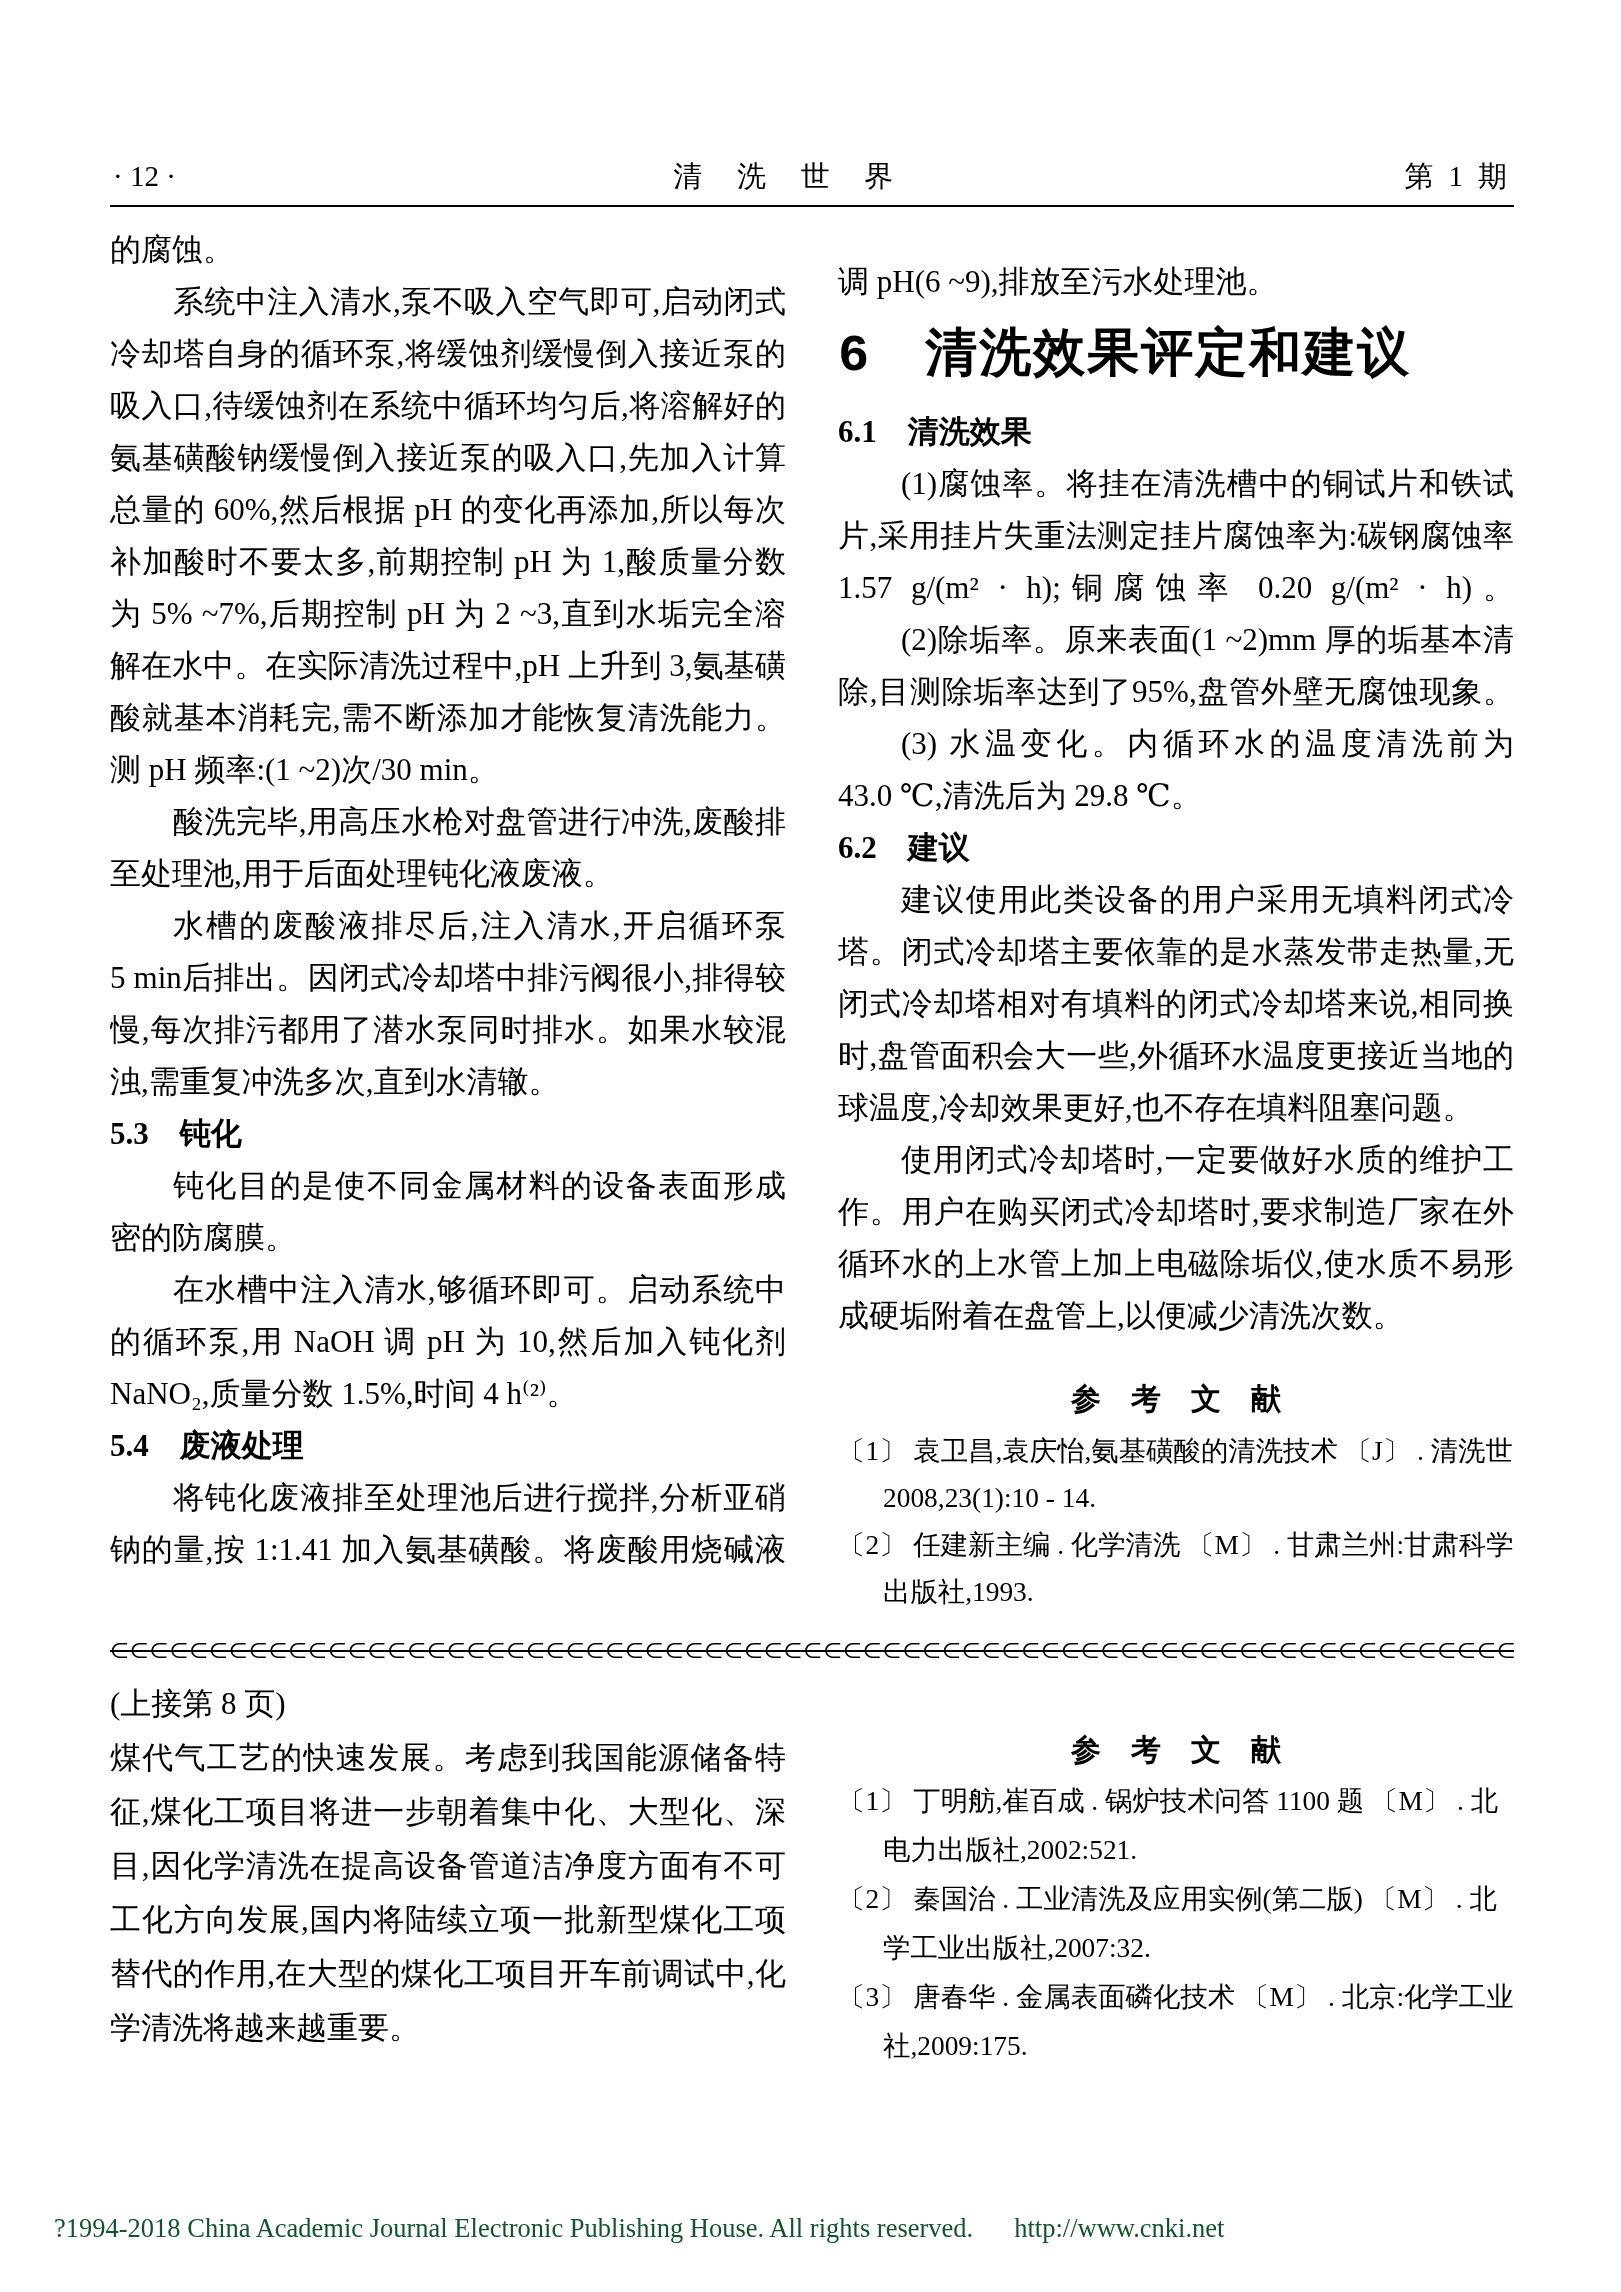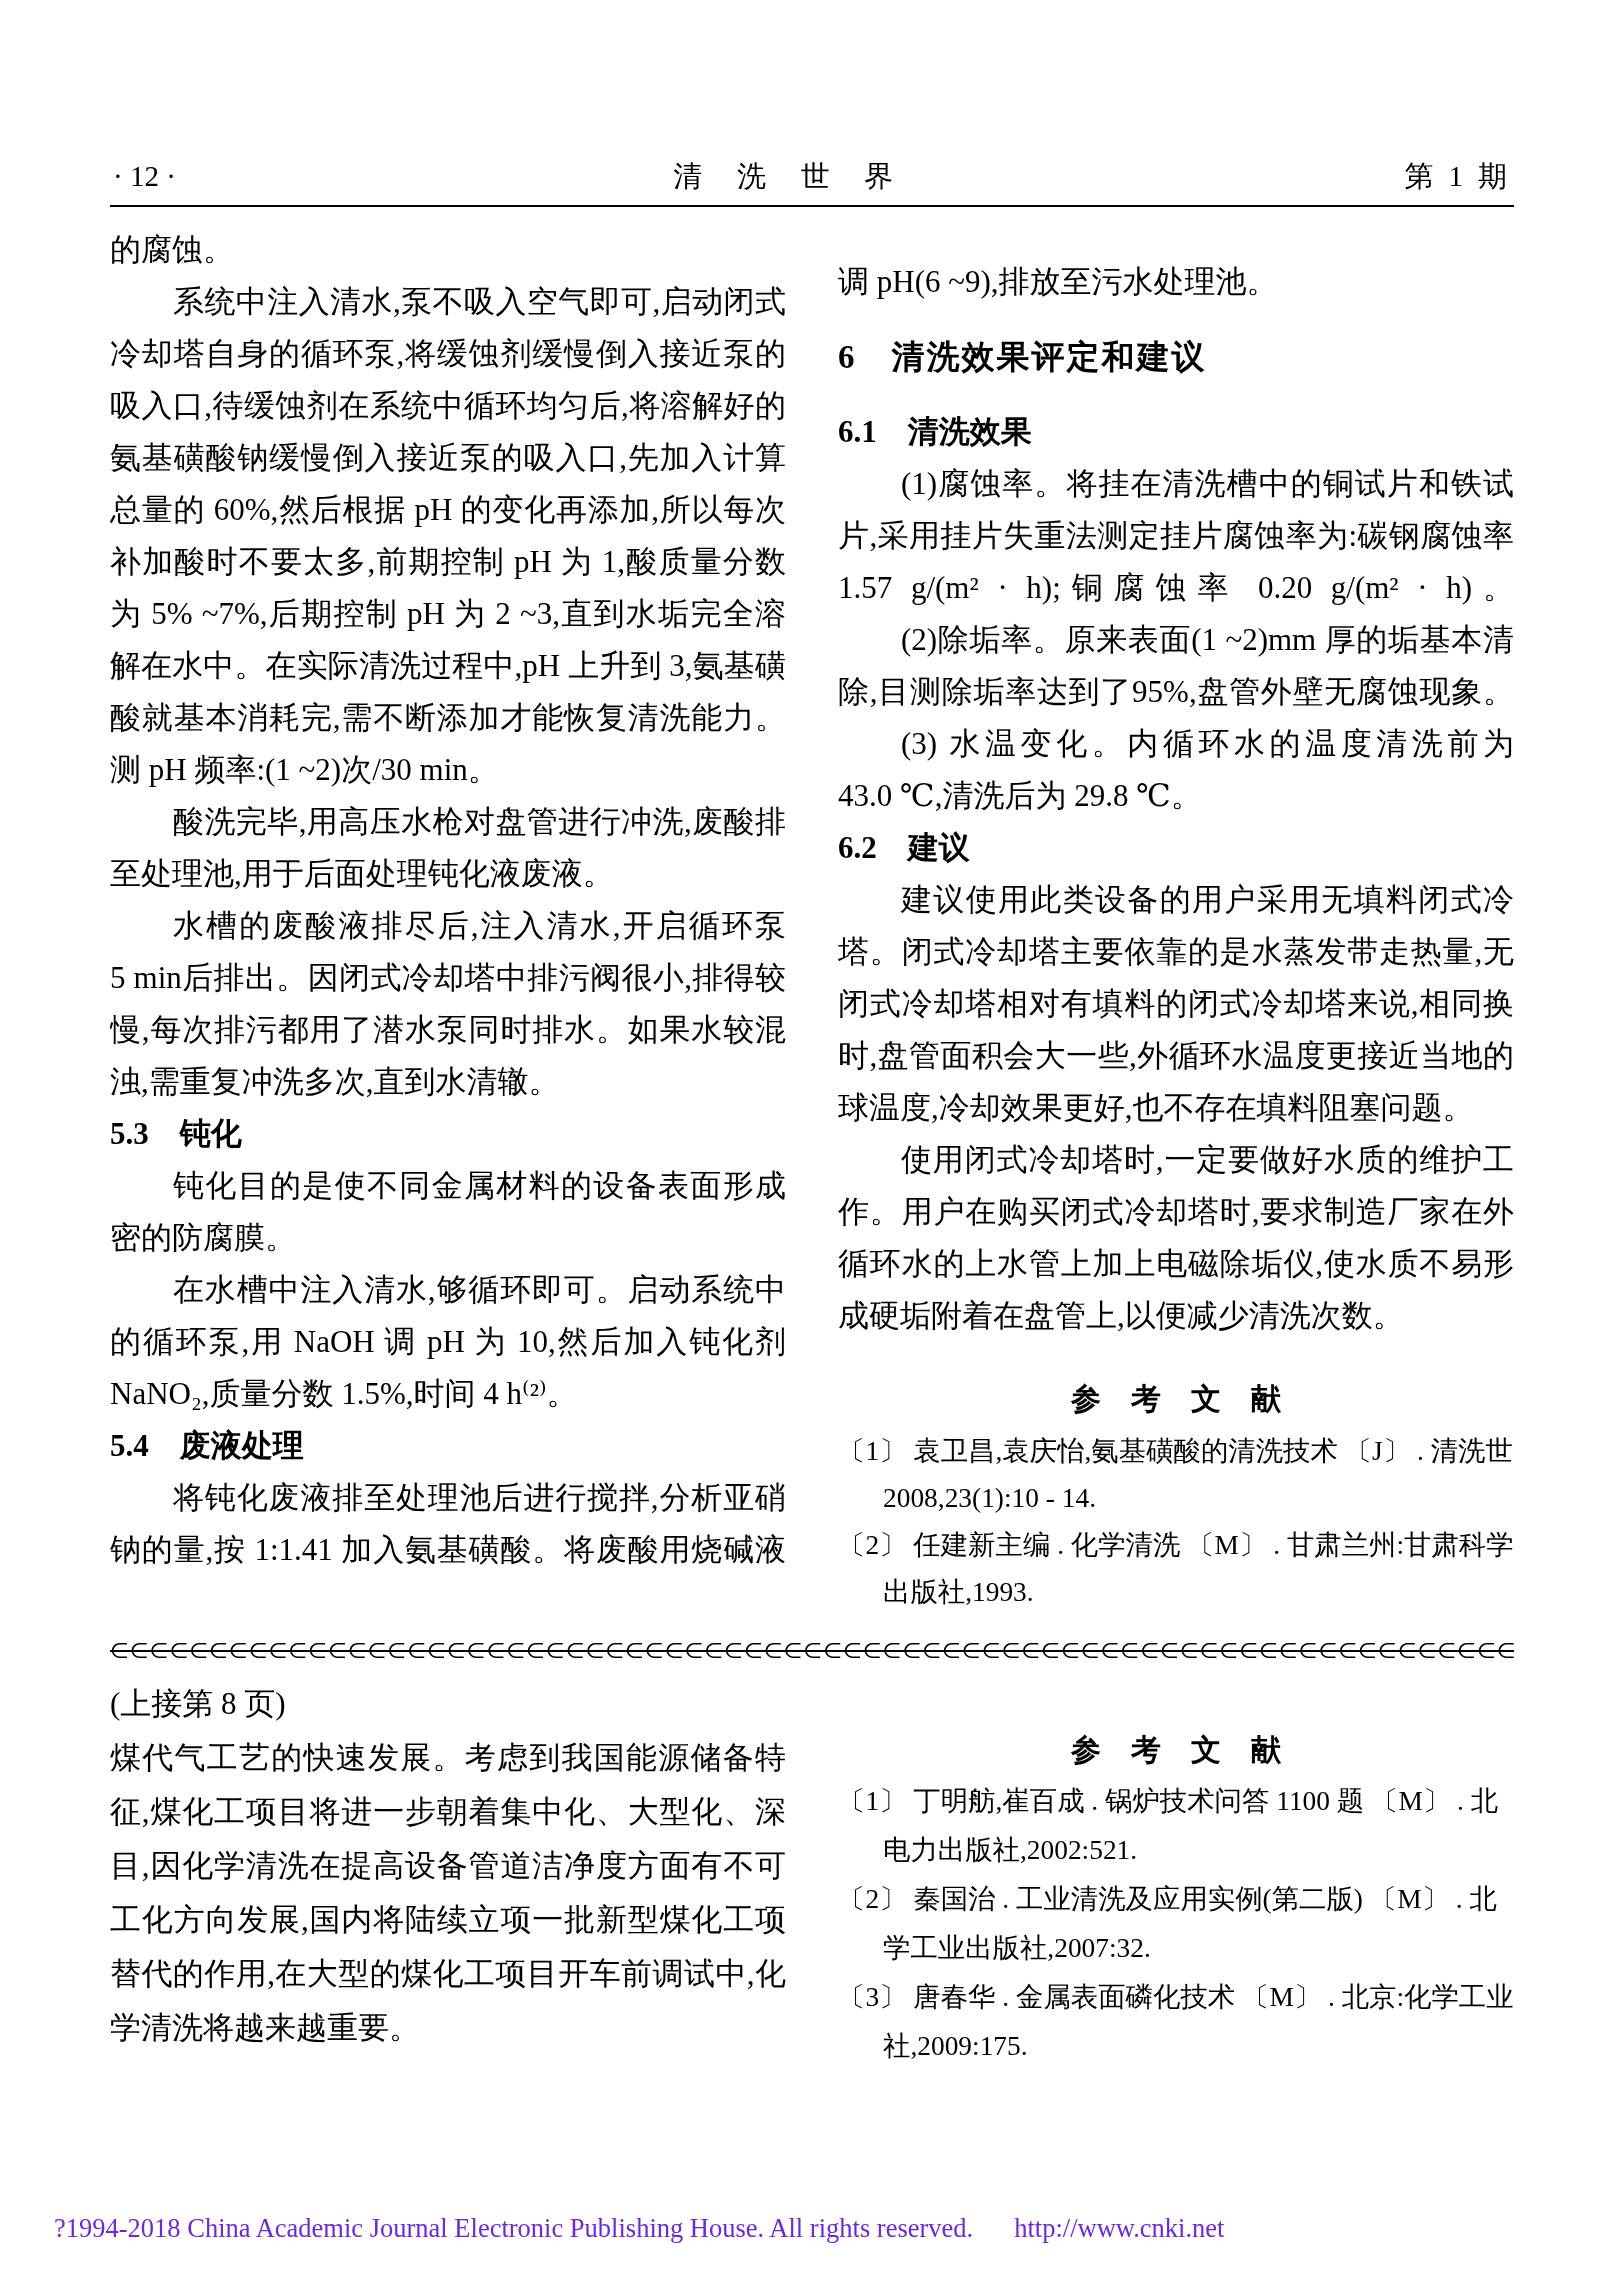--- a/index.html
+++ b/index.html
@@ -41,26 +41,27 @@
     line-height:52px;
     text-align:justify;
     text-align-last:justify;
     overflow:hidden;
   }
   .e{text-align:left;text-align-last:left;}
   .ind{text-indent:63px;}
   .h{font-weight:bold;}
   .hb{
     font-weight:bold;
-    font-size:33px;
+    font-size:52px;
     height:98px;
     line-height:98px;
     text-align:right;
     text-align-last:left;
     letter-spacing:2px;
+    font-family:Liberation Mono, monospace;
   }
   .rh{
     font-weight:bold;
     font-size:30px;
     height:59px;
     line-height:59px;
     text-align:center;
     text-align-last:center;
     margin-top:27.4px;
   }
@@ -97,21 +98,21 @@
   }
   .bcols .line{height:54px;line-height:54px;}
   .bcols .rh{margin-top:13.7px;height:54px;line-height:54px;}
   .bcols .rf{height:49px;line-height:49px;}
   .bcols .rc{height:49px;line-height:49px;}
   .footer{
     position:absolute;
     left:54px;
     top:2213px;
     font-size:26.5px;
-    color:#6d28d9;
+    color:#14532d;
     white-space:nowrap;
   }
   .footer .url{margin-left:41px;}
 </style>
 </head>
 <body>
 
 <div class="page">
 
   <div class="header-row">

